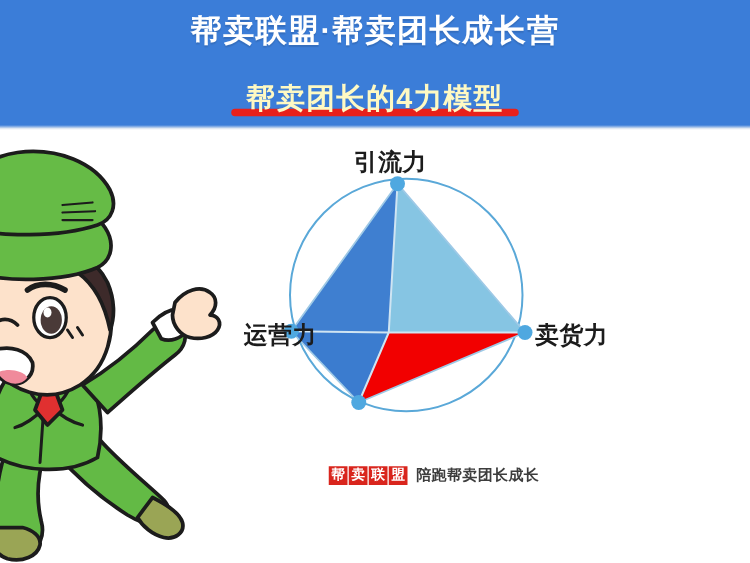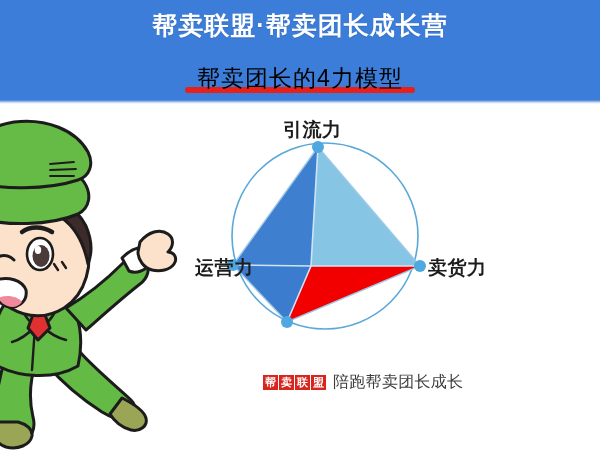--- a/index.html
+++ b/index.html
@@ -30,23 +30,23 @@
     text-shadow:0 1px 1px rgba(0,0,0,.12);
     white-space:nowrap;
   }
   .title-line2-wrap{
     position:relative;
     margin-top:4px;
     padding:0 6px 2px 6px;
     display:inline-block;
   }
   .title-line2{
-    color:#000000;
+    color:#fef9c3;
     font-size:23px;
-    font-weight:400;
+    font-weight:700;
     letter-spacing:1px;
     line-height:28px;
     position:relative;
     z-index:2;
     white-space:nowrap;
   }
   .title-underline{
     position:absolute;
     left:-6px;right:-6px;
     bottom:1px;
@@ -88,22 +88,22 @@
     background:#d9251d;
     color:#ffffff;
     font-size:11px;
     font-weight:700;
     line-height:15px;
     text-align:center;
     display:block;
   }
   .footer-tagline{
     color:#3d3d3d;
-    font-size:16px;
-    font-weight:400;
+    font-size:12px;
+    font-weight:700;
     letter-spacing:.3px;
     white-space:nowrap;
   }
 
   
   .mascot{position:absolute;left:-12px;top:112px;width:215px;height:338px;}
   .mascot svg{display:block;}
 </style>
 </head>
 <body>

